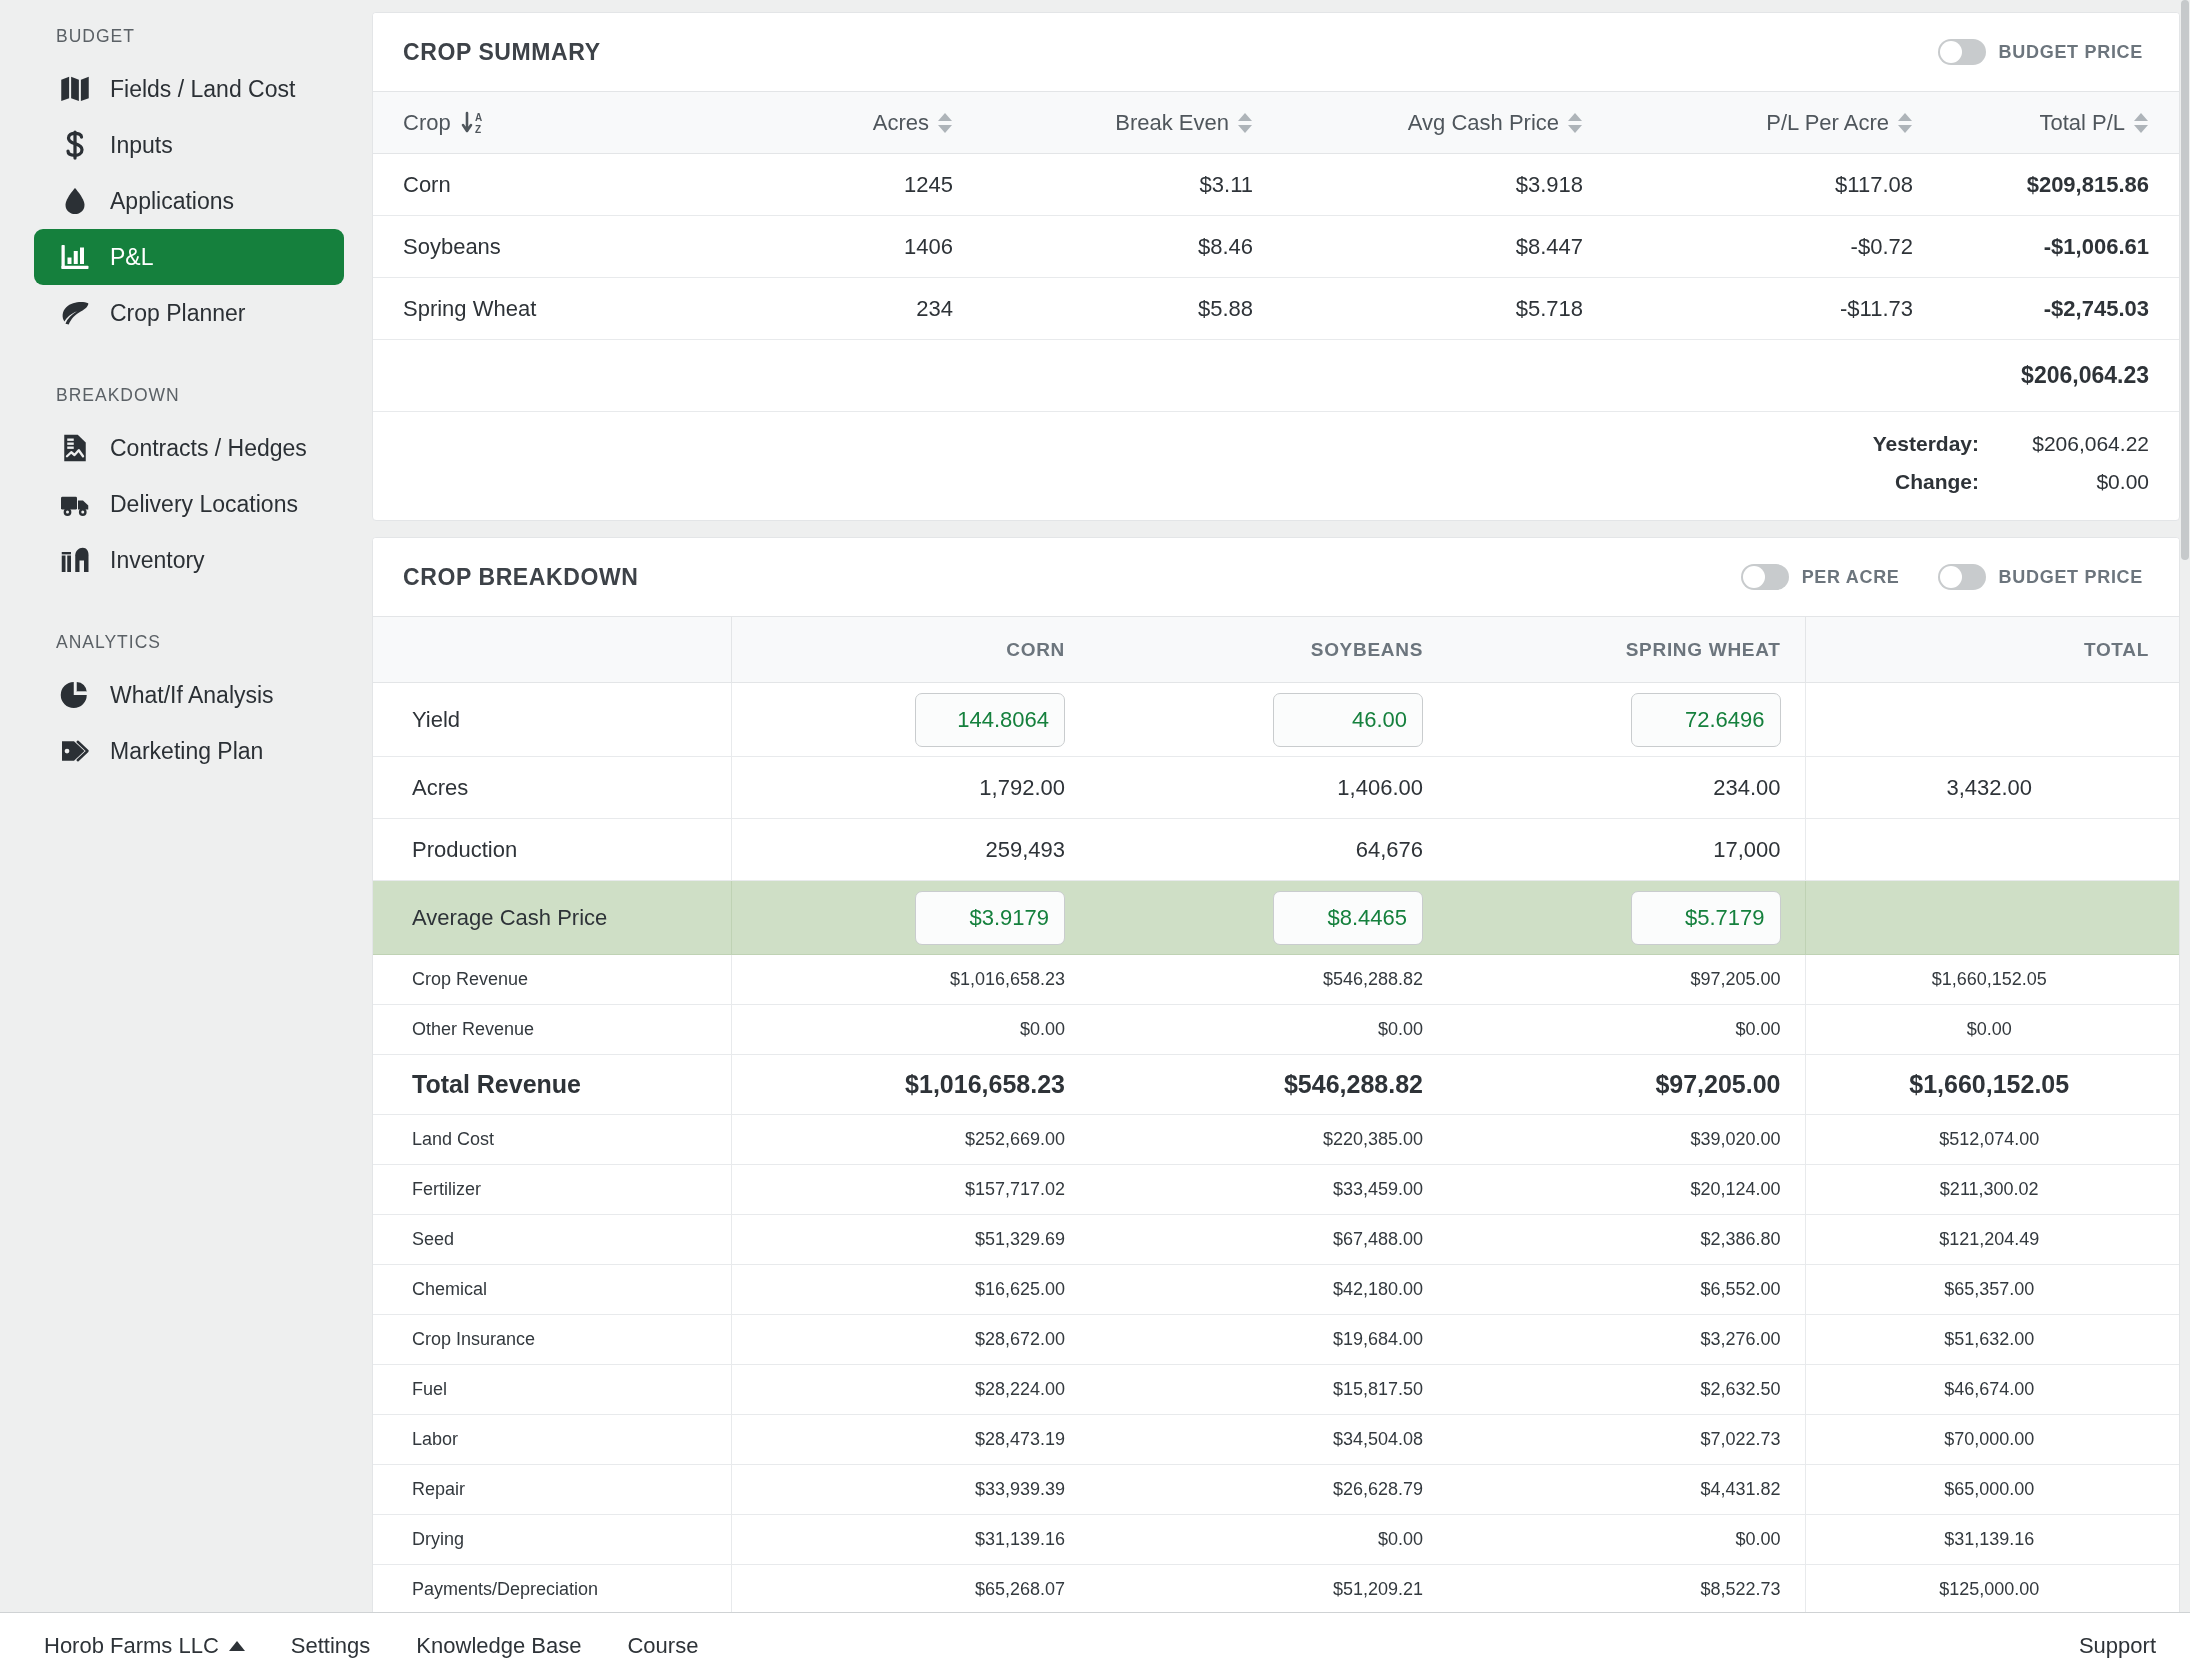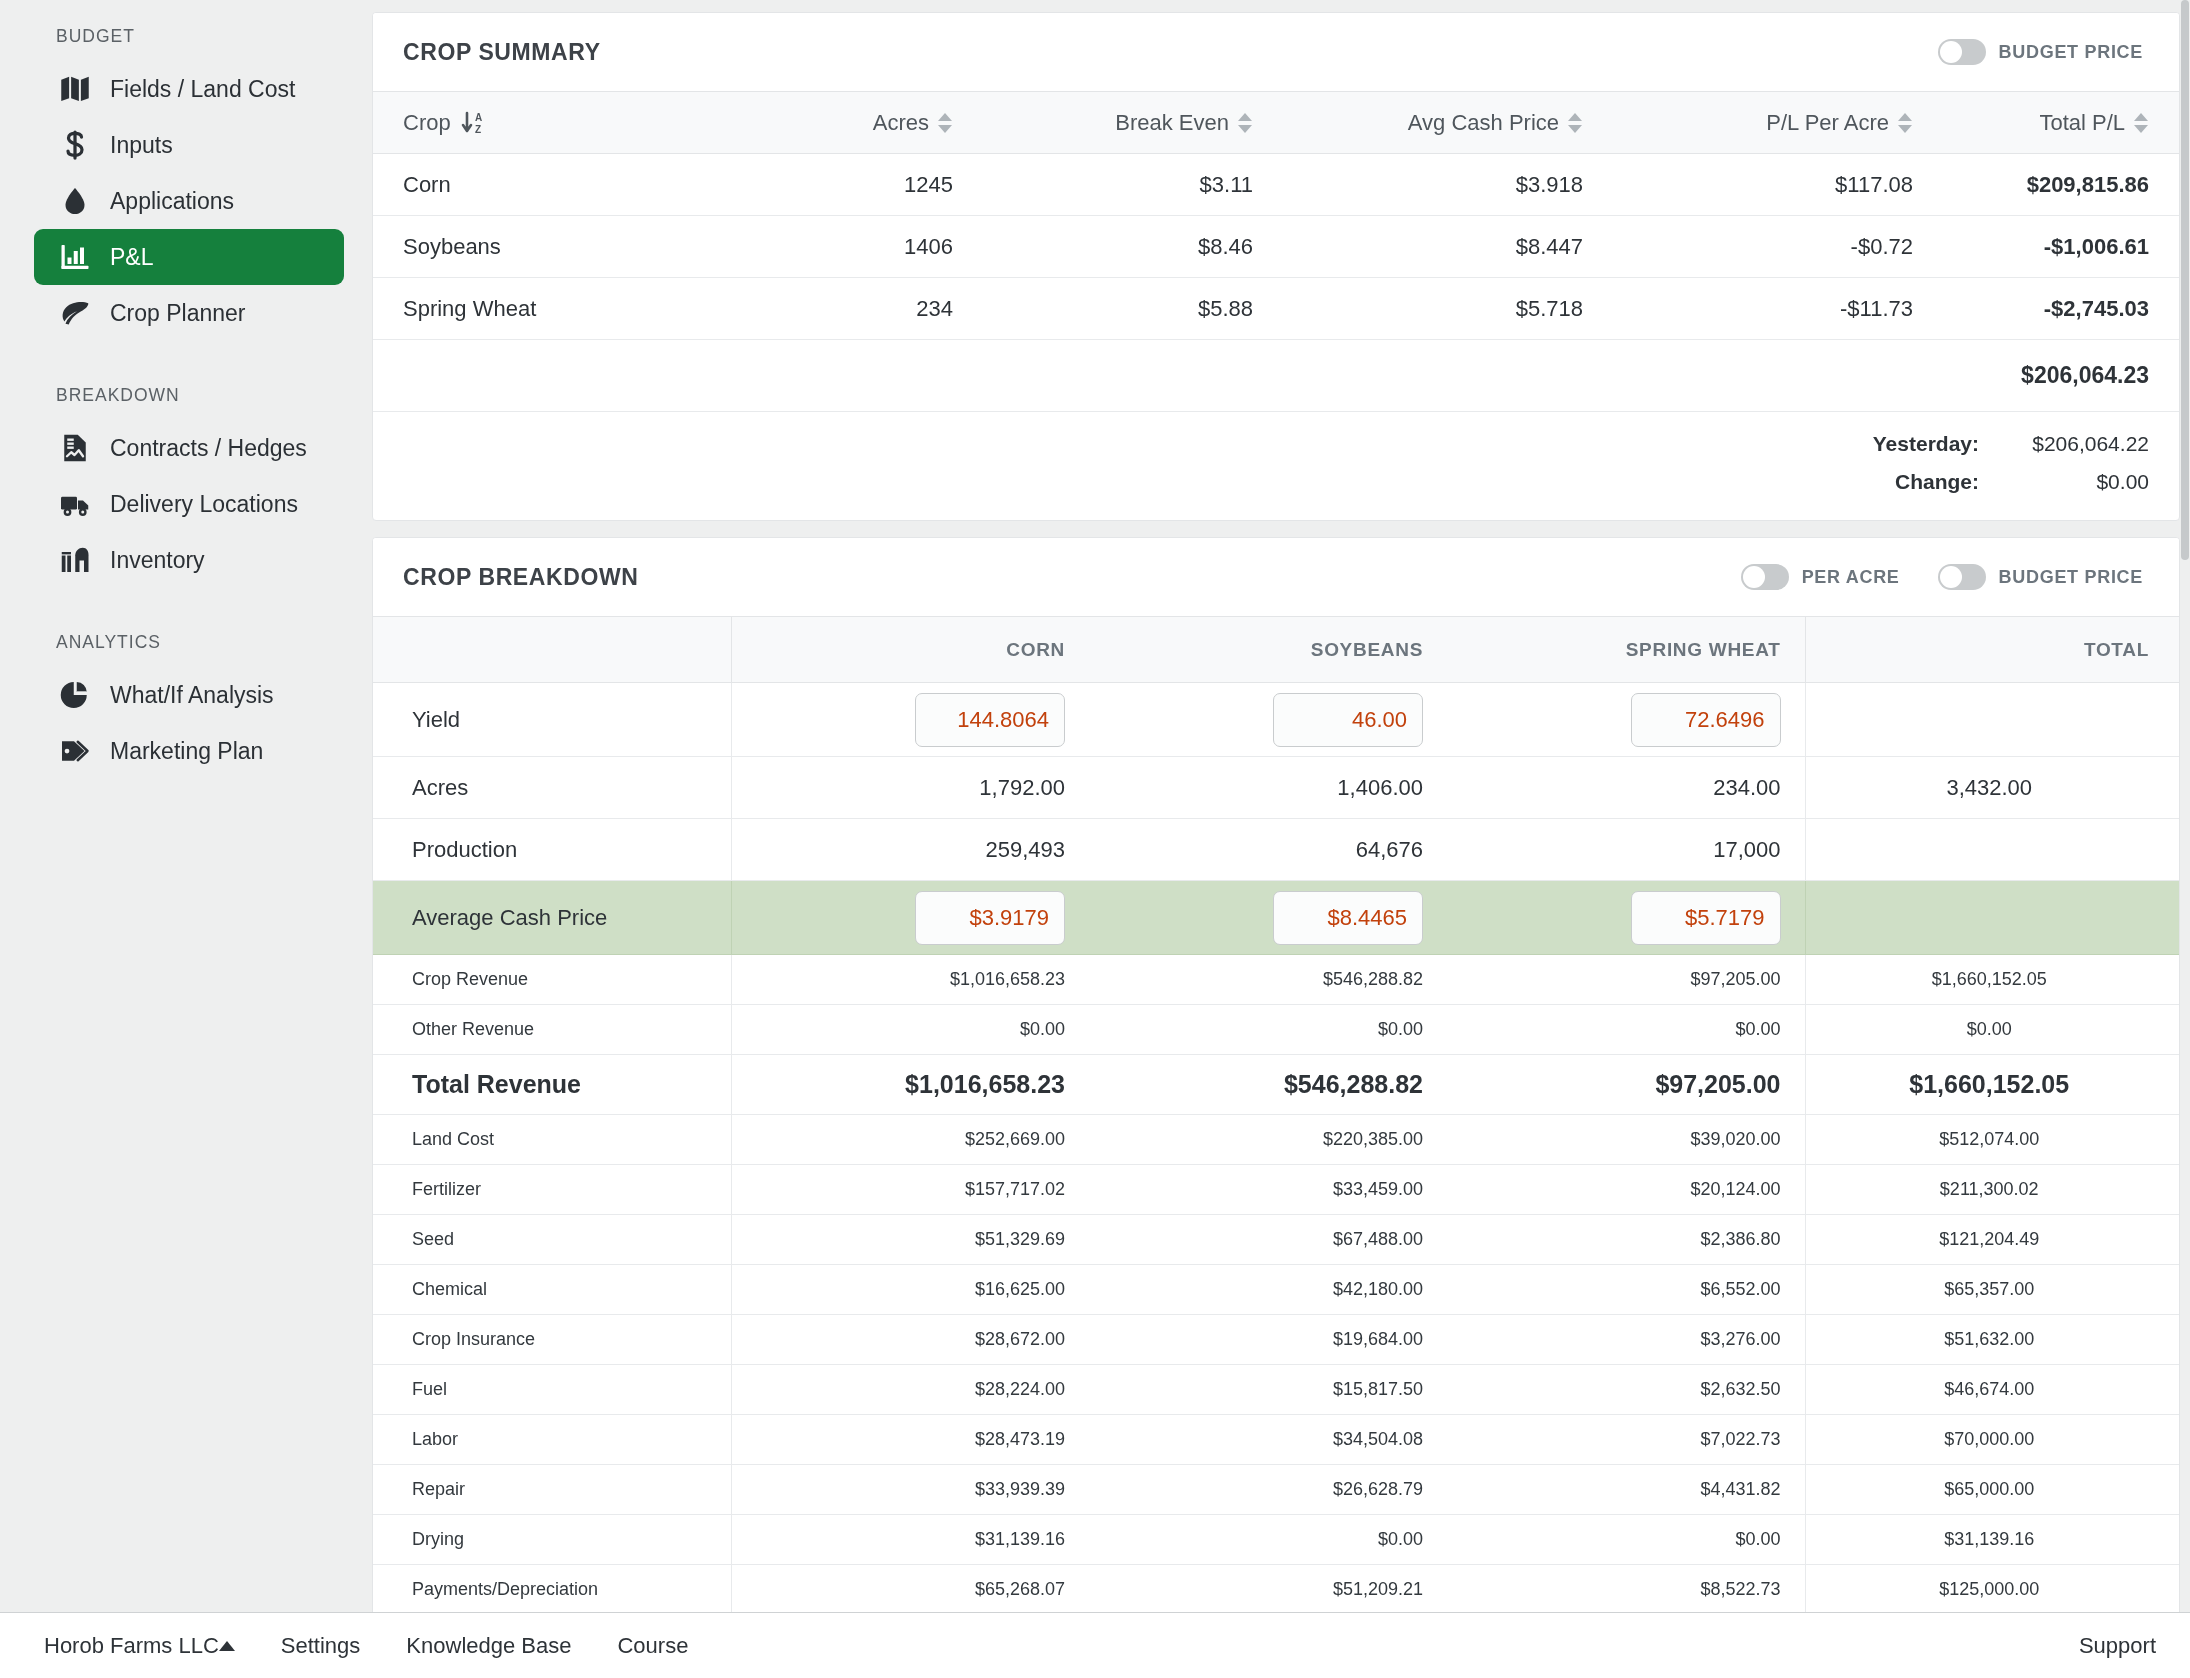--- a/index.html
+++ b/index.html
@@ -205,41 +205,41 @@
     display: inline-block;
     width: 150px;
     height: 54px;
     line-height: 52px;
     background: #fbfcfc;
     border: 1px solid #c9ccce;
     border-radius: 7px;
     text-align: right;
     padding: 0 15px;
     font-size: 22px;
-    color: #c2410c;
+    color: #15803d;
     font-family: "Liberation Sans", sans-serif;
     cursor: text;
   }
 
   
   .footer {
     position: absolute;
     left: 0; bottom: 0;
     width: 2190px; height: 66px;
     background: #ffffff;
     border-top: 1px solid #cfd2d4;
     display: flex; align-items: center;
     padding: 0 34px 0 44px;
     z-index: 5;
   }
   .footer-link {
     font-size: 22px; color: #2e3338;
     margin-right: 46px;
     cursor: pointer;
-    display: inline-flex; align-items: center; 
+    display: inline-flex; align-items: center; gap: 10px;
     white-space: nowrap;
   }
   .caret-up {
     display: inline-block; width: 0; height: 0;
     border-left: 8px solid transparent;
     border-right: 8px solid transparent;
     border-bottom: 10px solid #2e3338;
   }
   .footer-spacer { flex: 1 1 auto; }
 

